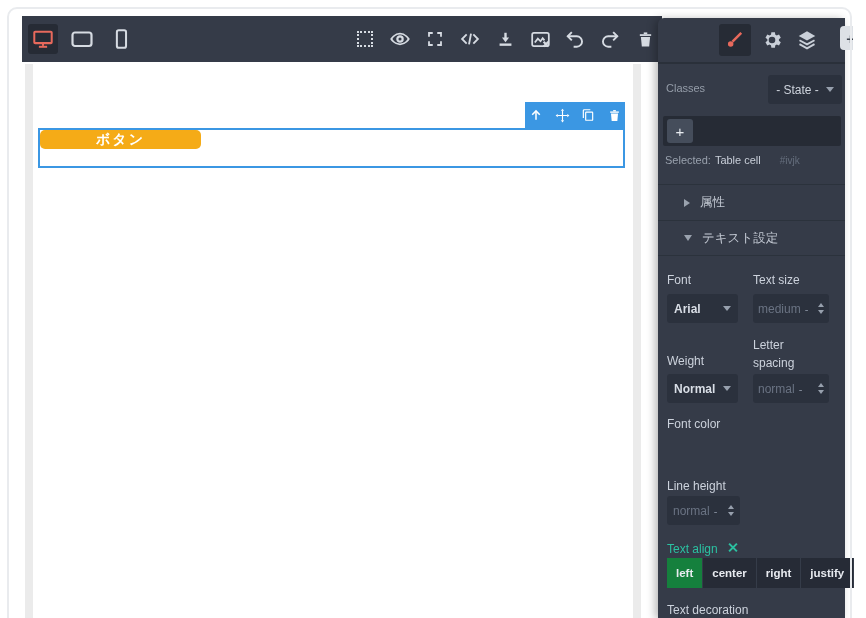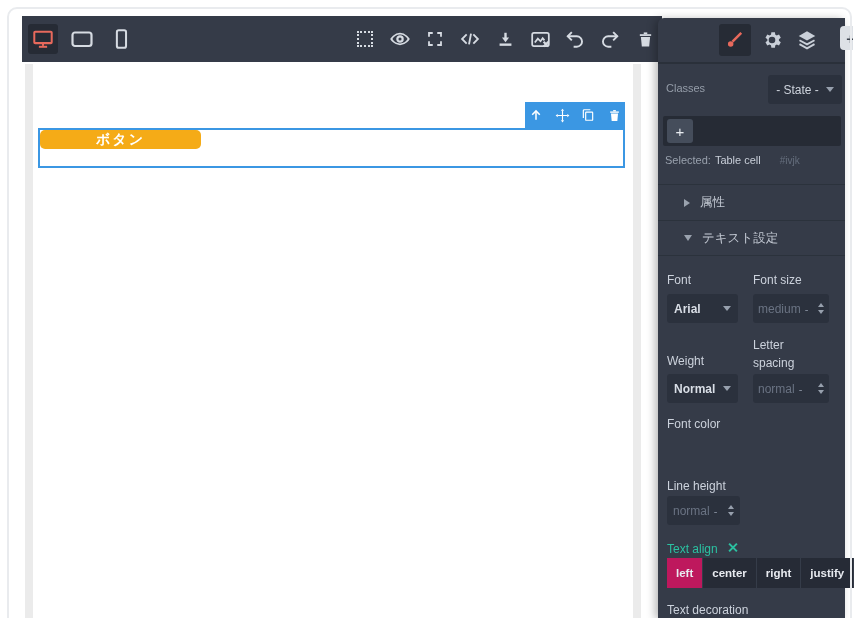--- a/index.html
+++ b/index.html
@@ -112,21 +112,21 @@
   }
   .clear-x::before { transform: rotate(45deg); }
   .clear-x::after { transform: rotate(-45deg); }
 
   .align-group { left: 9px; top: 540px; height: 30px; display: flex; }
   .align-btn {
     background: #262b36; border-right: 1px solid #353c49; padding: 0 9px;
     display: flex; align-items: center; justify-content: center;
     color: #e8ebf0; font-size: 11.5px; font-weight: bold; cursor: pointer;
   }
-  .align-btn.active { background: #be185d; }
+  .align-btn.active { background: #15803d; }
 
   
   .strip { top: 64px; width: 8px; height: 554px; background: #ebebeb; z-index: 1; }
   .sel-toolbar {
     left: 525px; top: 102px; width: 100px; height: 26px; background: #3b97e3;
     display: flex; align-items: center; justify-content: center; gap: 11px; color: #fff; z-index: 3;
   }
   .sel-toolbar .tool-btn { width: 15px; height: 15px; }
   .sel-row {
     left: 38px; top: 128px; width: 587px; height: 40px;
@@ -297,21 +297,21 @@
   <div class="abs section-row" style="top:202px; border-bottom:1px solid #2b323c">
     <span class="tri-down"></span>
     <span>テキスト設定</span>
   </div>
   <div class="abs section-row" style="top:166px">
     <span class="tri-right"></span>
     <span>属性</span>
   </div>
 
   <div class="abs prop-label" style="left:9px; top:255px">Font</div>
-  <div class="abs prop-label" style="left:95px; top:255px">Font size</div>
+  <div class="abs prop-label" style="left:95px; top:255px">Text size</div>
   <div class="abs select-box" style="left:9px; top:276px; width:71px">
     <span class="val">Arial</span>
     <span class="caret-dn"></span>
   </div>
   <div class="abs stepper-box" style="left:95px; top:276px; width:76px; padding:0 5px">
     <span class="ph">medium</span>
     <span class="unit">-</span>
     <span class="arrows">
         <span class="car-up"></span>
         <span class="car-dn"></span>

